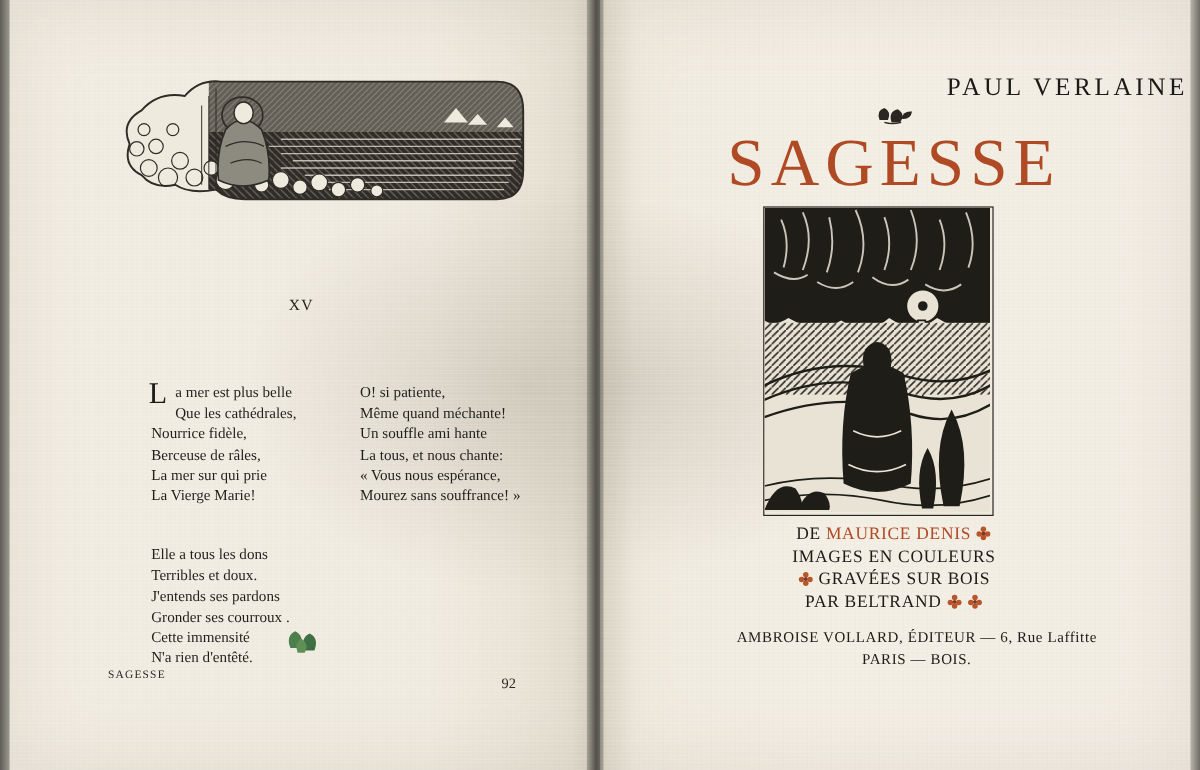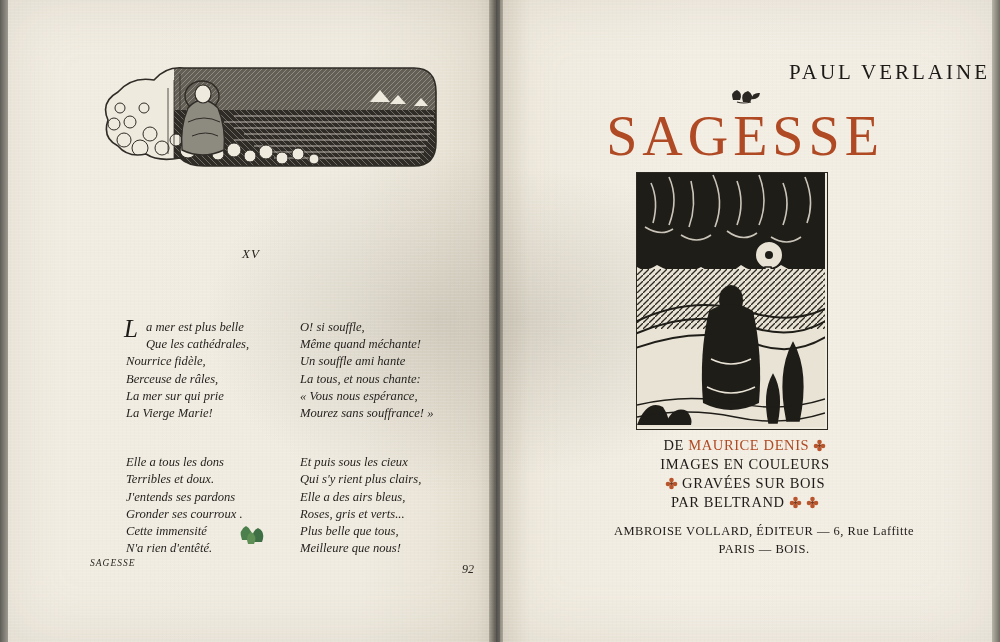--- a/index.html
+++ b/index.html
@@ -23,21 +23,20 @@
     height: 642px;
     background: #efeade;
   }
   .leaf-left {
     left: 6px;
     width: 490px;
     background:
       radial-gradient(ellipse at 88% 50%, rgba(150,143,128,0.30) 0%, rgba(150,143,128,0.0) 38%),
       linear-gradient(90deg, #f1ece1 0%, #f0ebe0 72%, #e6e0d2 96%, #d8d2c3 100%);
     box-shadow: inset 0 0 60px rgba(160,152,135,0.22);
-    font-style: italic;
   }
   .leaf-right {
     left: 500px;
     width: 494px;
     background:
       radial-gradient(ellipse at 4% 50%, rgba(150,143,128,0.28) 0%, rgba(150,143,128,0.0) 34%),
       linear-gradient(90deg, #ded8c9 0%, #efeade 6%, #f3eee4 40%, #f1ece2 100%);
     box-shadow: inset 0 0 60px rgba(160,152,135,0.20);
   }
   .gutter {
@@ -130,21 +129,20 @@
     font-size: 9.5px;
     letter-spacing: 1px;
     color: #2a2723;
   }
   .folio-num {
     position: absolute;
     left: 412px;
     top: 562px;
     font-size: 12px;
     color: #2a2723;
-    margin-left: 44px;
   }
 
   
   .author {
     position: absolute;
     left: 500px;
     width: 490px;
     top: 60px;
     text-align: right;
     font-size: 21px;
@@ -310,45 +308,37 @@
             <span class="dropcap">L</span>
             <p>a mer est plus belle</p>
             <p>Que les cathédrales,</p>
           </div>
           <p>Nourrice fidèle,</p>
           <p>Berceuse de râles,</p>
           <p>La mer sur qui prie</p>
           <p>La Vierge Marie!</p>
         </div>
         <div class="col">
-          <p>O! si souffle,</p>
+          <p>O! si patiente,</p>
           <p>Même quand méchante!</p>
           <p>Un souffle ami hante</p>
           <p>La tous, et nous chante:</p>
           <p>« Vous nous espérance,</p>
           <p>Mourez sans souffrance! »</p>
         </div>
       </div>
 
       <div class="stanza-row">
         <div class="col">
           <p>Elle a tous les dons</p>
           <p>Terribles et doux.</p>
           <p>J'entends ses pardons</p>
           <p>Gronder ses courroux .</p>
           <p>Cette immensité</p>
           <p>N'a rien d'entêté.</p>
-        </div>
-        <div class="col">
-          <p>Et puis sous les cieux</p>
-          <p>Qui s'y rient plus clairs,</p>
-          <p>Elle a des airs bleus,</p>
-          <p>Roses, gris et verts...</p>
-          <p>Plus belle que tous,</p>
-          <p>Meilleure que nous!</p>
         </div>
       </div>
     </div>
 
     <div class="tailpiece">
       <svg width="40" height="24" viewBox="0 0 40 24">
         <path d="M8 18 q-4 -10 4 -14 q8 4 4 14 z" fill="#4b7f4b"></path>
         <path d="M20 20 q-4 -10 4 -14 q8 4 4 14 z" fill="#3f6f44"></path>
         <path d="M14 22 q-3 -8 3 -12 q7 4 3 12 z" fill="#5e8f55"></path>
       </svg>

